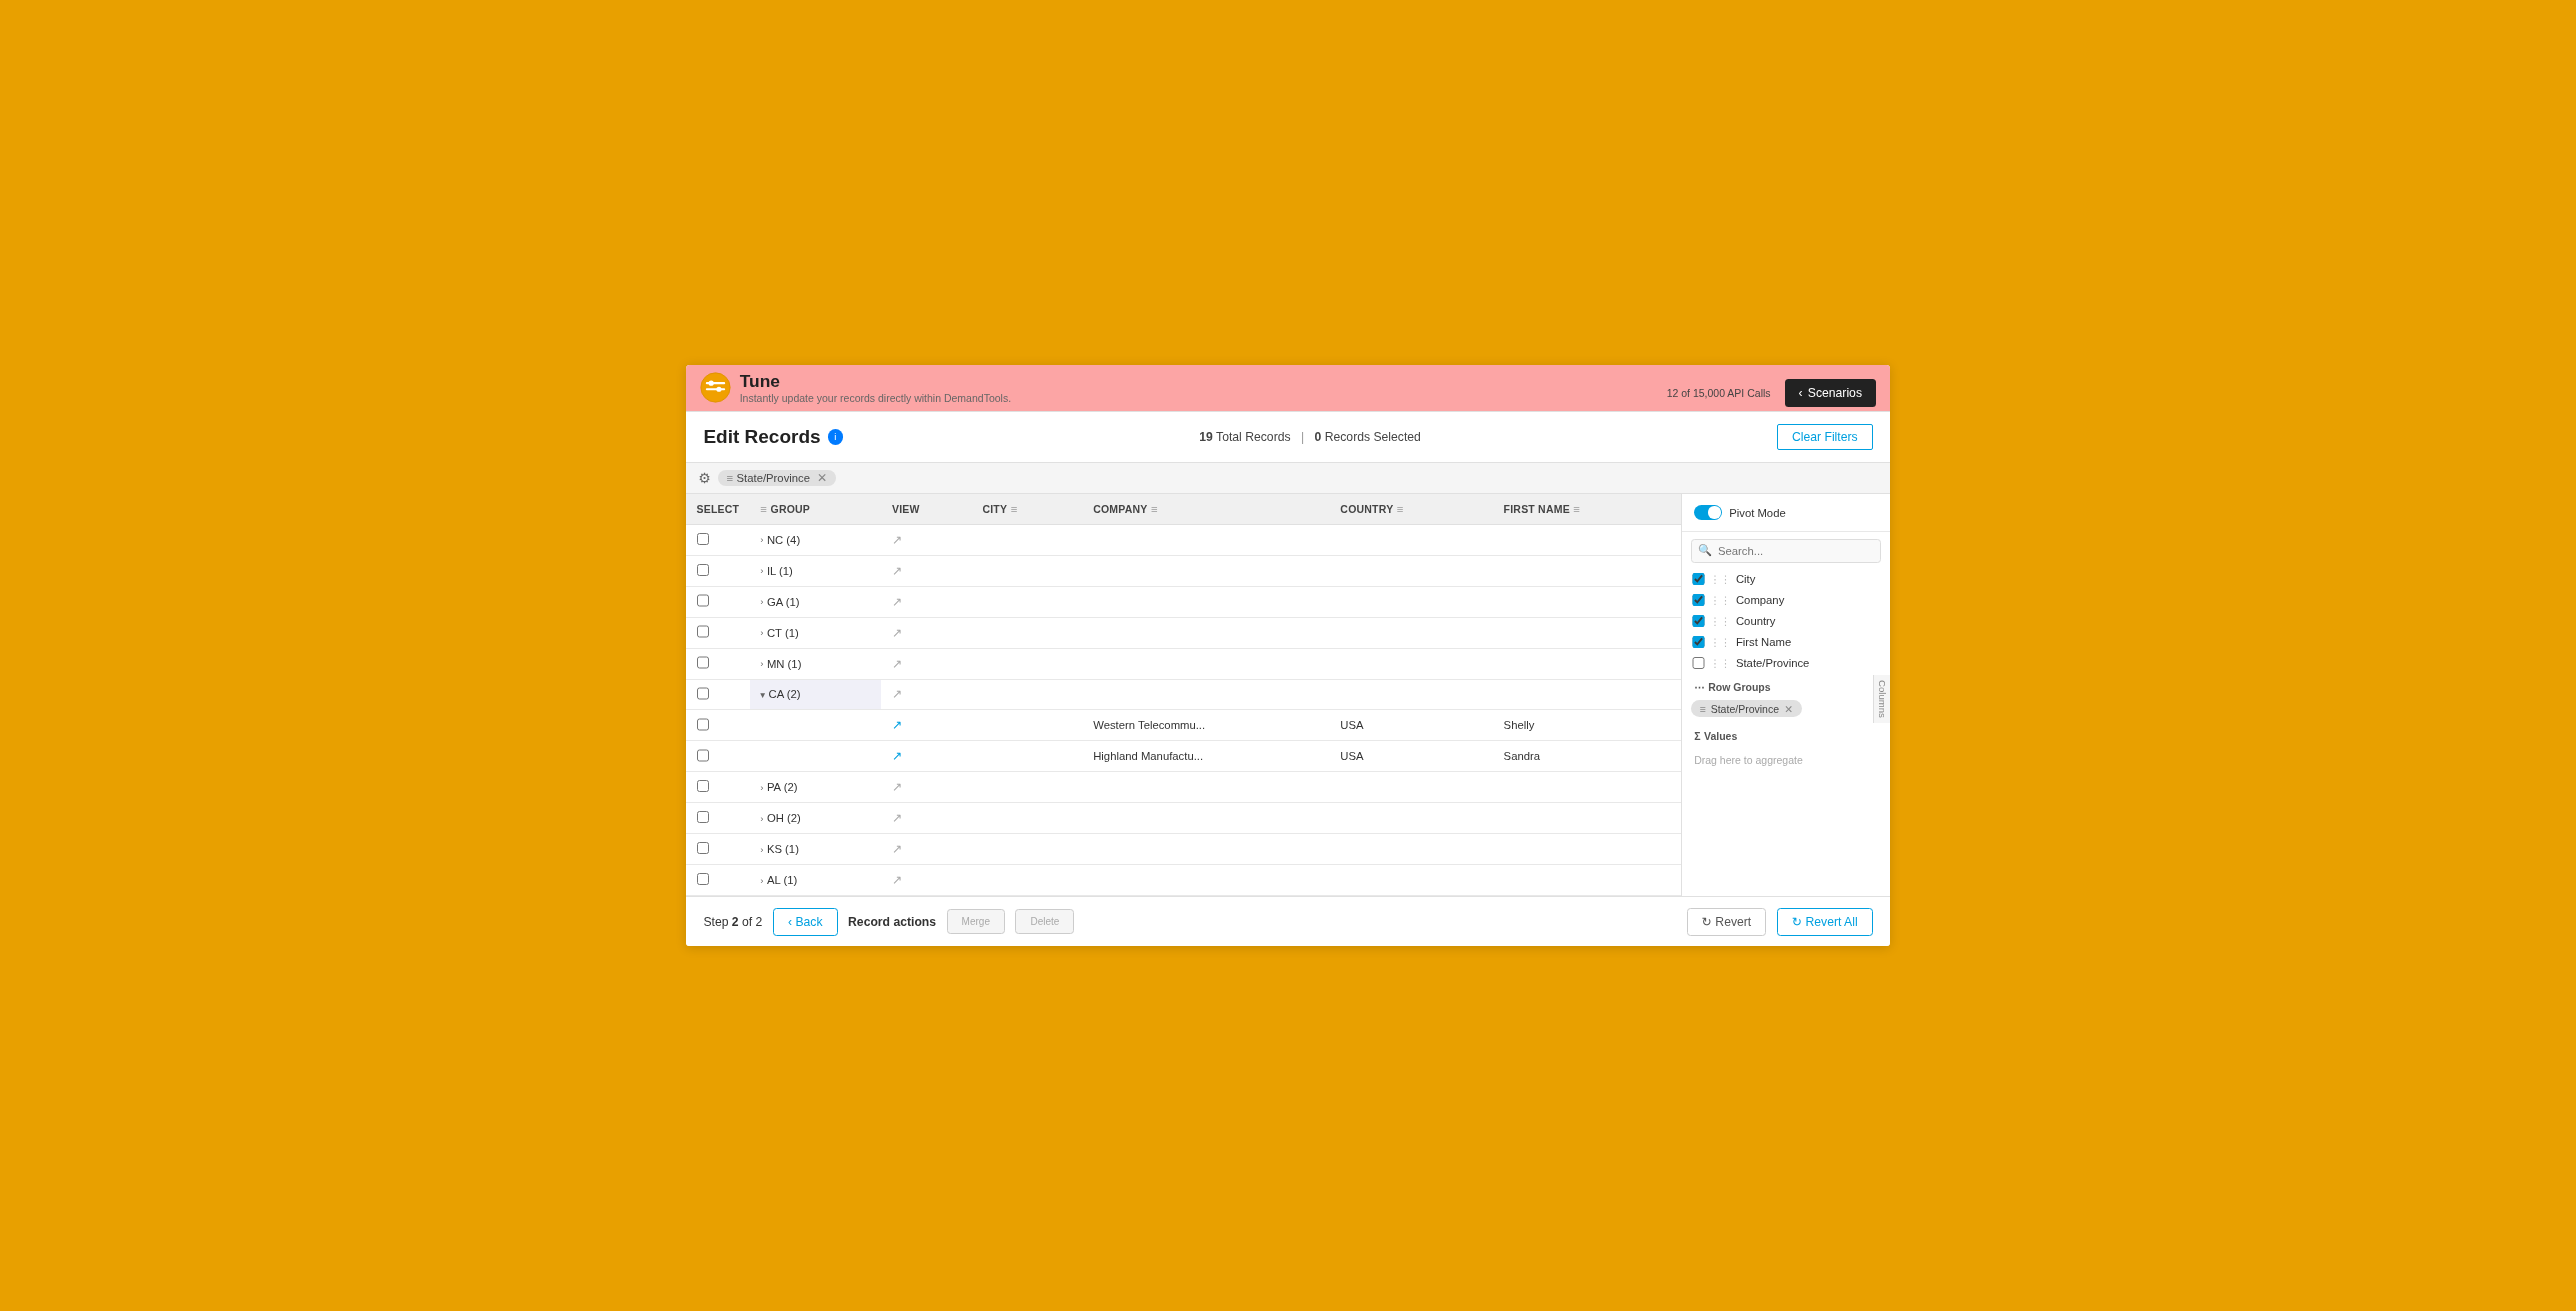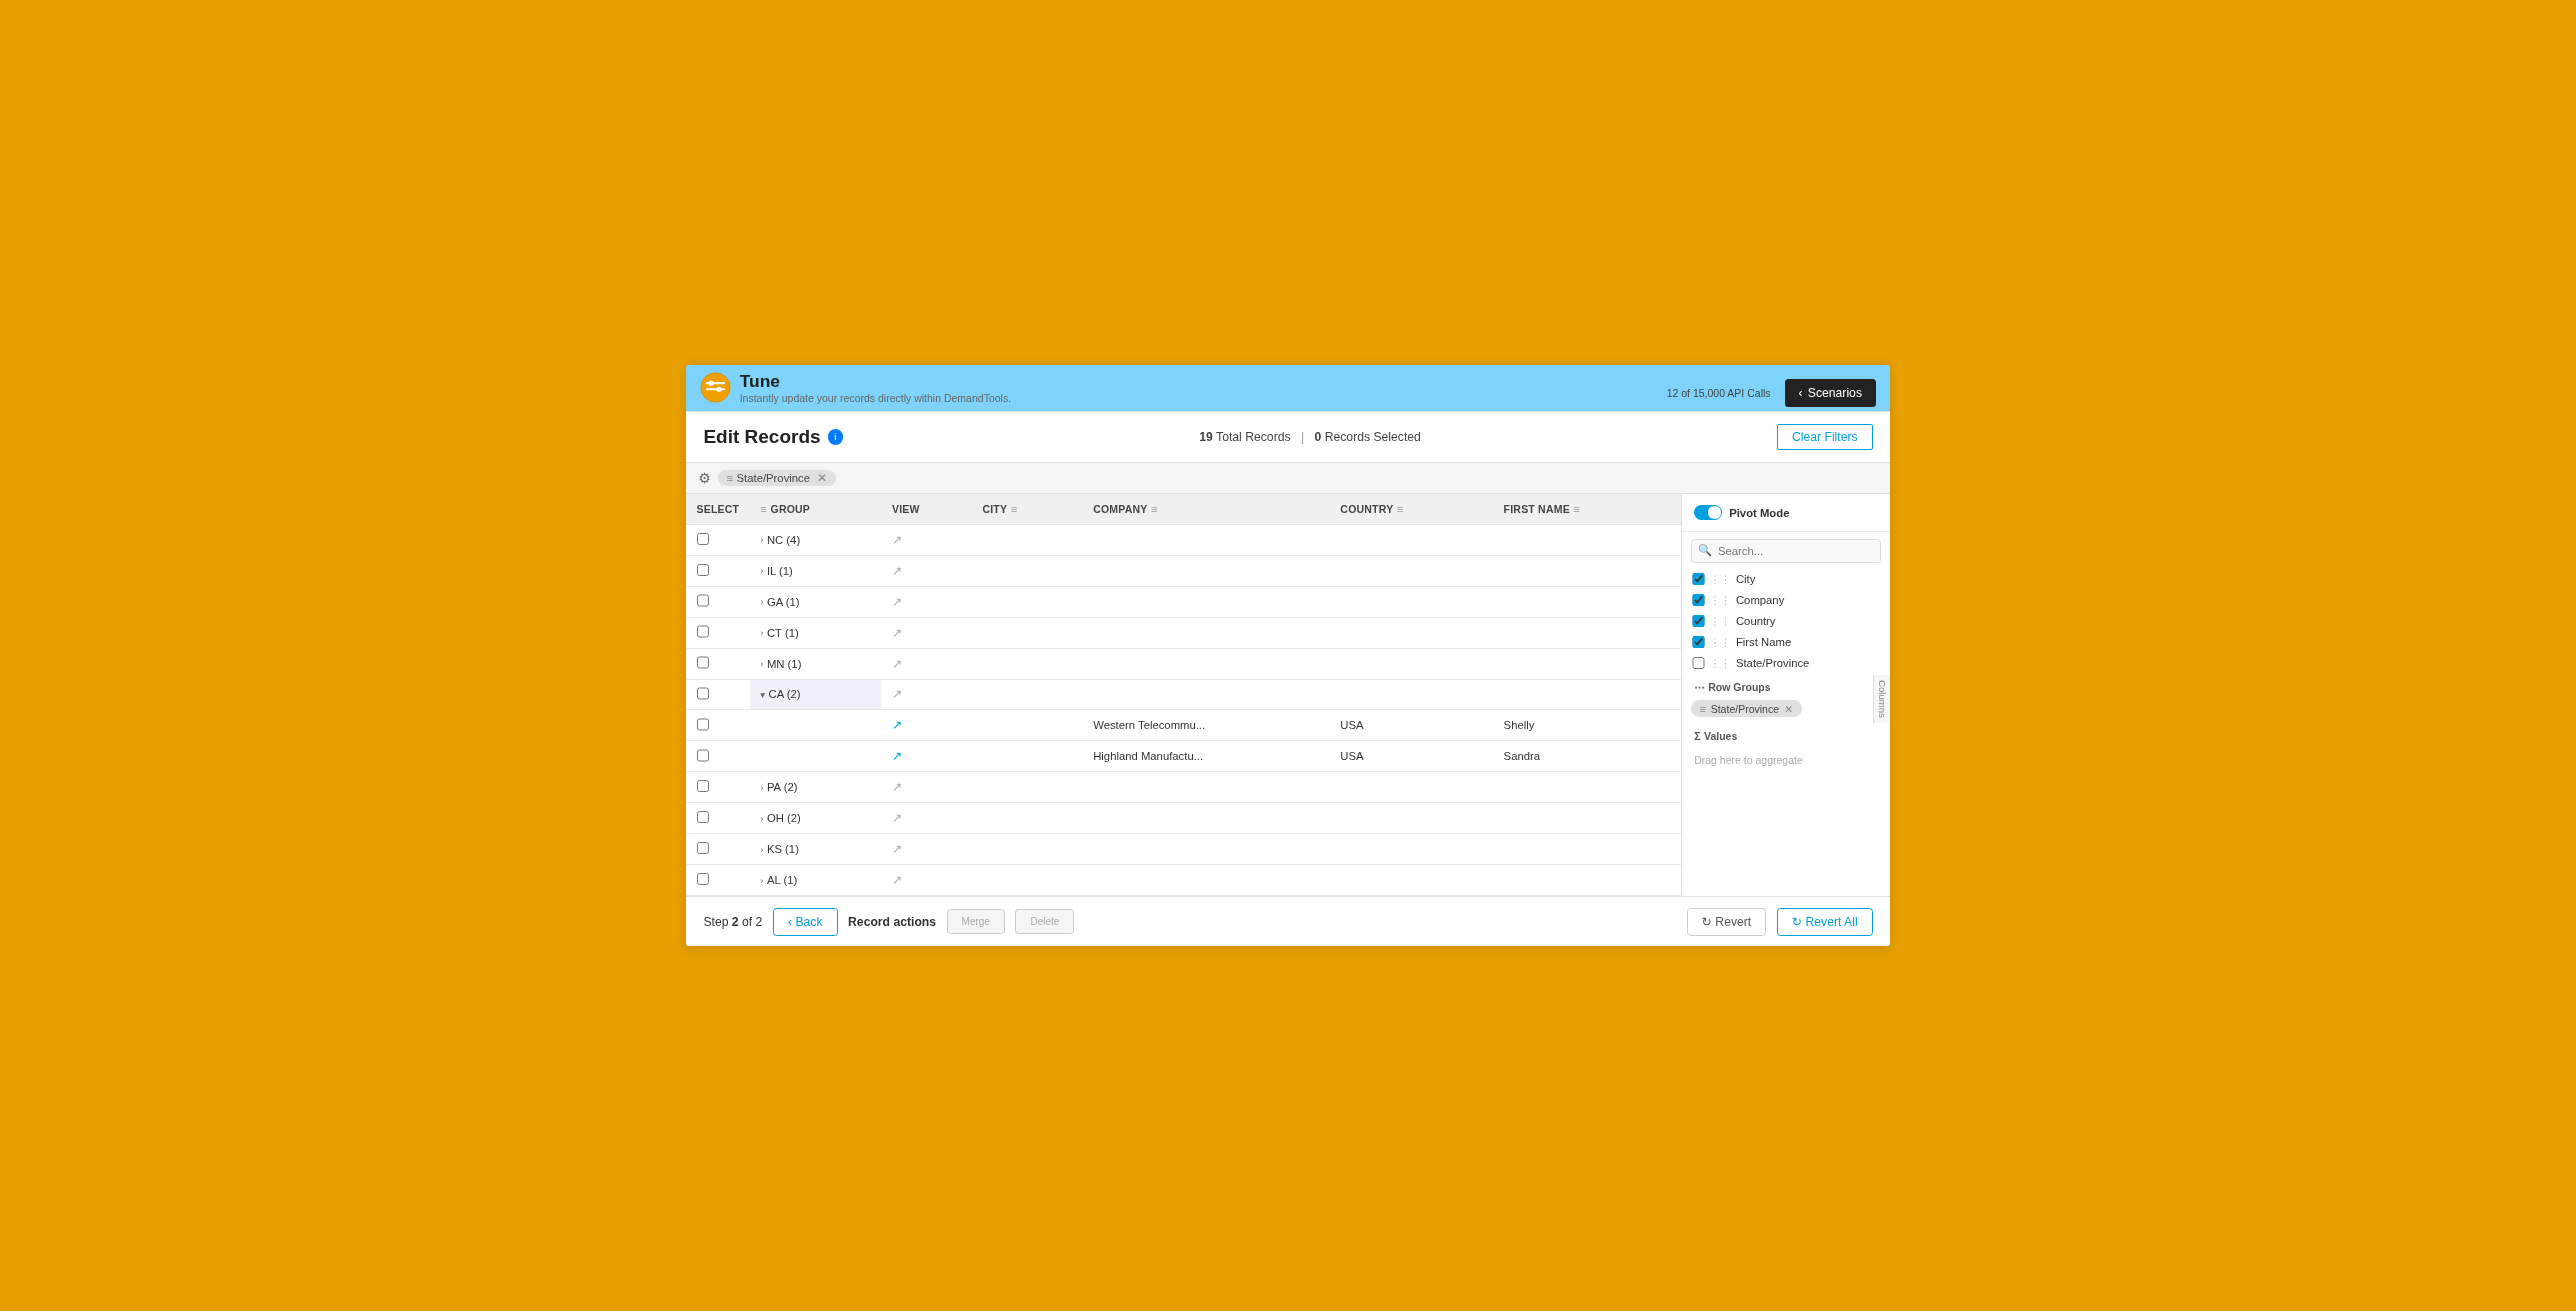--- a/index.html
+++ b/index.html
@@ -22,21 +22,21 @@
       display: flex;
       flex-direction: column;
     }
     
     .top-bar {
       display: flex;
       align-items: center;
       justify-content: space-between;
       padding: 4px 14px;
       border-bottom: 0.9px solid #e0e0e0;
-      background: #7dd3fc;
+      background: #fca5a5;
     }
     .logo-area {
       display: flex;
       align-items: center;
       gap: 8.7px;
     }
     .logo-icon {
       width: 31px;
       height: 31px;
     }
@@ -253,21 +253,21 @@
       width: 12.2px;
       height: 12.2px;
       background: white;
       border-radius: 50%;
       top: 1.7px;
       right: 1.7px;
     }
     .pivot-label {
       font-size: 11.3px;
       color: #333;
-      font-weight: 700;
+      font-weight: 400;
     }
     .search-box {
       margin: 7px 8.7px;
       display: flex;
       align-items: center;
       gap: 5.2px;
       border: 0.9px solid #ddd;
       border-radius: 3.5px;
       padding: 4.4px 7px;
       background: #f9f9f9;

